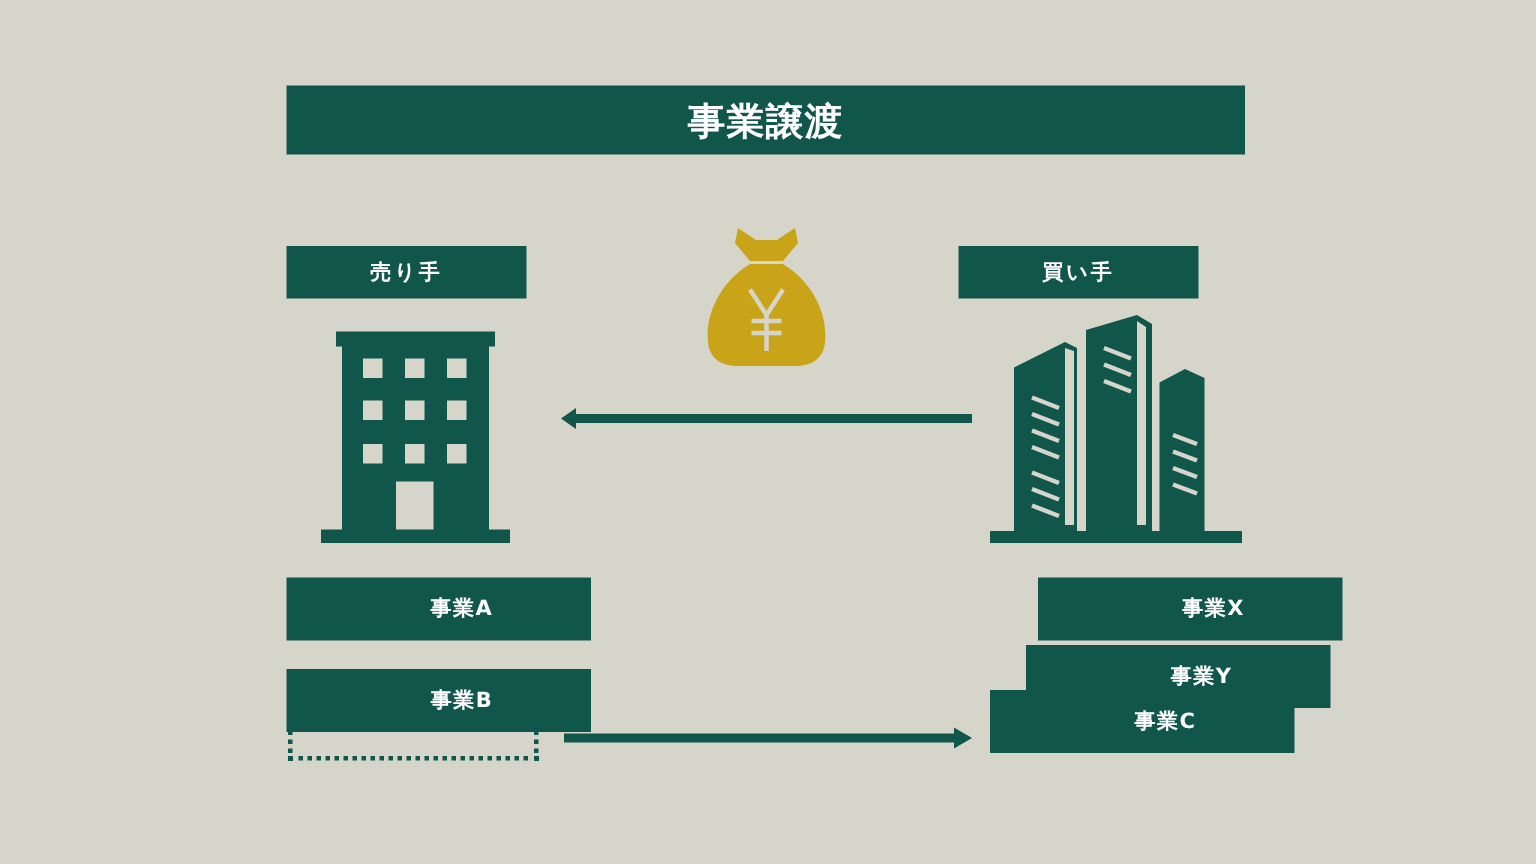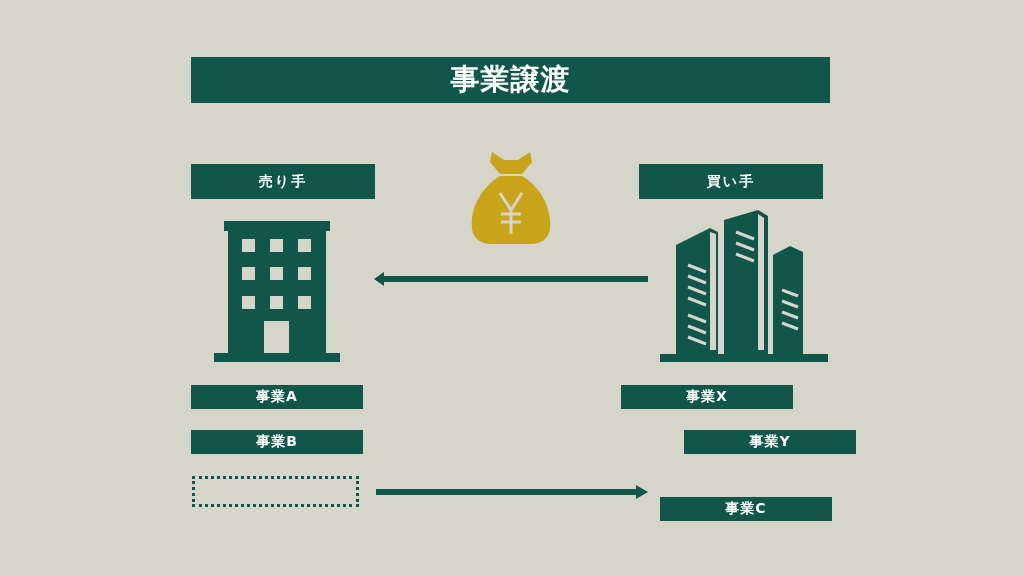--- a/index.html
+++ b/index.html
@@ -1,21 +1,21 @@
 <!DOCTYPE html>
 <html><head>
 <meta charset="utf-8">
 <style>
   html, body { margin:0; padding:0; }
   body { width:1024px; height:576px; background:#d6d5ca; position:relative; overflow:hidden;
          font-family: "DejaVu Sans", sans-serif; }
   .bar { position:absolute; background:#10564a; color:#fff; display:flex; align-items:center; justify-content:center; font-weight:bold; }
-  .title { left:191px; top:57px; width:639px; height:46px; font-size:29px; letter-spacing:1px; }
-  .role { top:164px; width:184px; height:35px; font-size:14px; letter-spacing:2px; }
-  .biz { width:172px; height:24px; font-size:14px; letter-spacing:1px; }
+  .title { left:191px; top:57px; width:639px; height:46px; font-size:25px; letter-spacing:1px; }
+  .role { top:164px; width:160px; height:35px; font-size:14px; letter-spacing:2px; }
+  .biz { width:172px; height:42px; font-size:14px; letter-spacing:1px;padding-left:31px; }
   .dashed { position:absolute; left:192px; top:476px; width:167px; height:31px; border:3px dotted #10564a; box-sizing:border-box; }
   svg { position:absolute; }
 </style>
 </head>
 <body>
 
 <div class="bar title">事業譲渡</div>
 
 <div class="bar role" style="left:191px;">売り手</div>
 <div class="bar role" style="left:639px;">買い手</div>
@@ -77,23 +77,23 @@
     <line x1="31" y1="74" x2="51" y2="74"></line>
   </g>
 </svg>
 
 <svg style="left:374px; top:271px;" width="274" height="16" viewBox="0 0 274 16">
   <rect x="8" y="5" width="266" height="6" fill="#10564a"></rect>
   <polygon points="0,8 10,1 10,15" fill="#10564a"></polygon>
 </svg>
 
 <div class="bar biz" style="left:191px; top:385px;">事業A</div>
-<div class="bar biz" style="left:191px; top:430px;">事業B</div>
+<div class="bar biz" style="left:191px; top:446px;">事業B</div>
 <div class="dashed"></div>
 
 <svg style="left:376px; top:484px;" width="272" height="16" viewBox="0 0 272 16">
   <rect x="0" y="5" width="262" height="6" fill="#10564a"></rect>
   <polygon points="272,8 260,1 260,15" fill="#10564a"></polygon>
 </svg>
 
-<div class="bar biz" style="left:621px; top:385px;">事業X</div>
+<div class="bar biz" style="left:692px; top:385px;">事業X</div>
 <div class="bar biz" style="left:684px; top:430px;">事業Y</div>
-<div class="bar biz" style="left:660px; top:497px;">事業C</div>
+<div class="bar biz" style="left:660px; top:460px;">事業C</div>
 
 </body></html>

